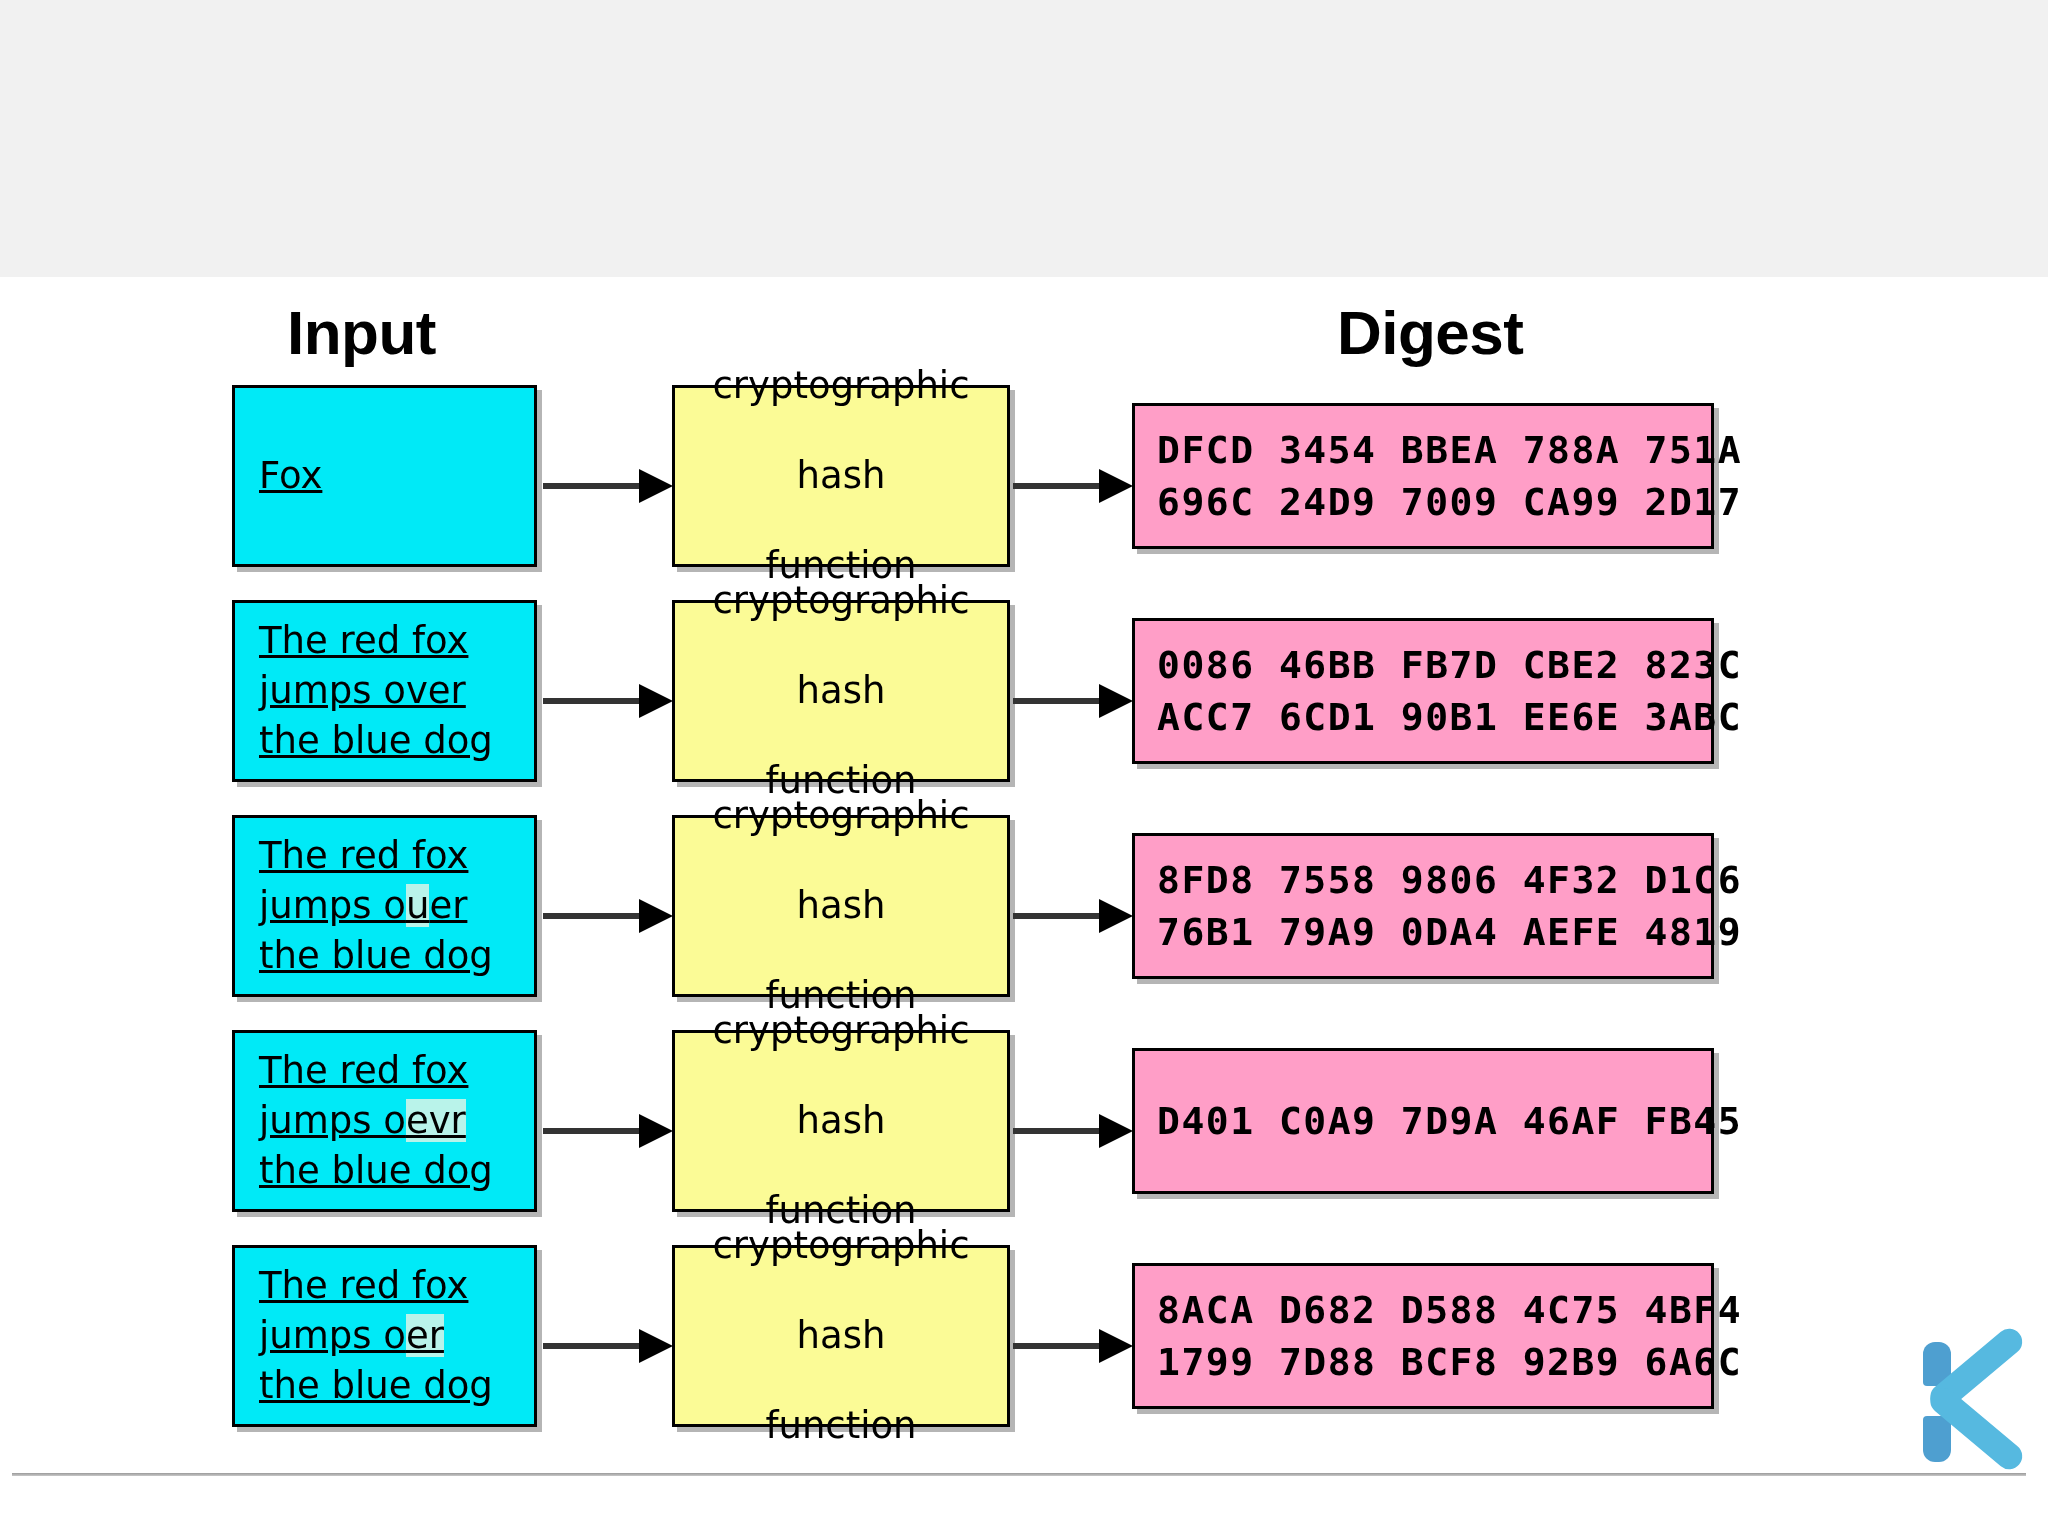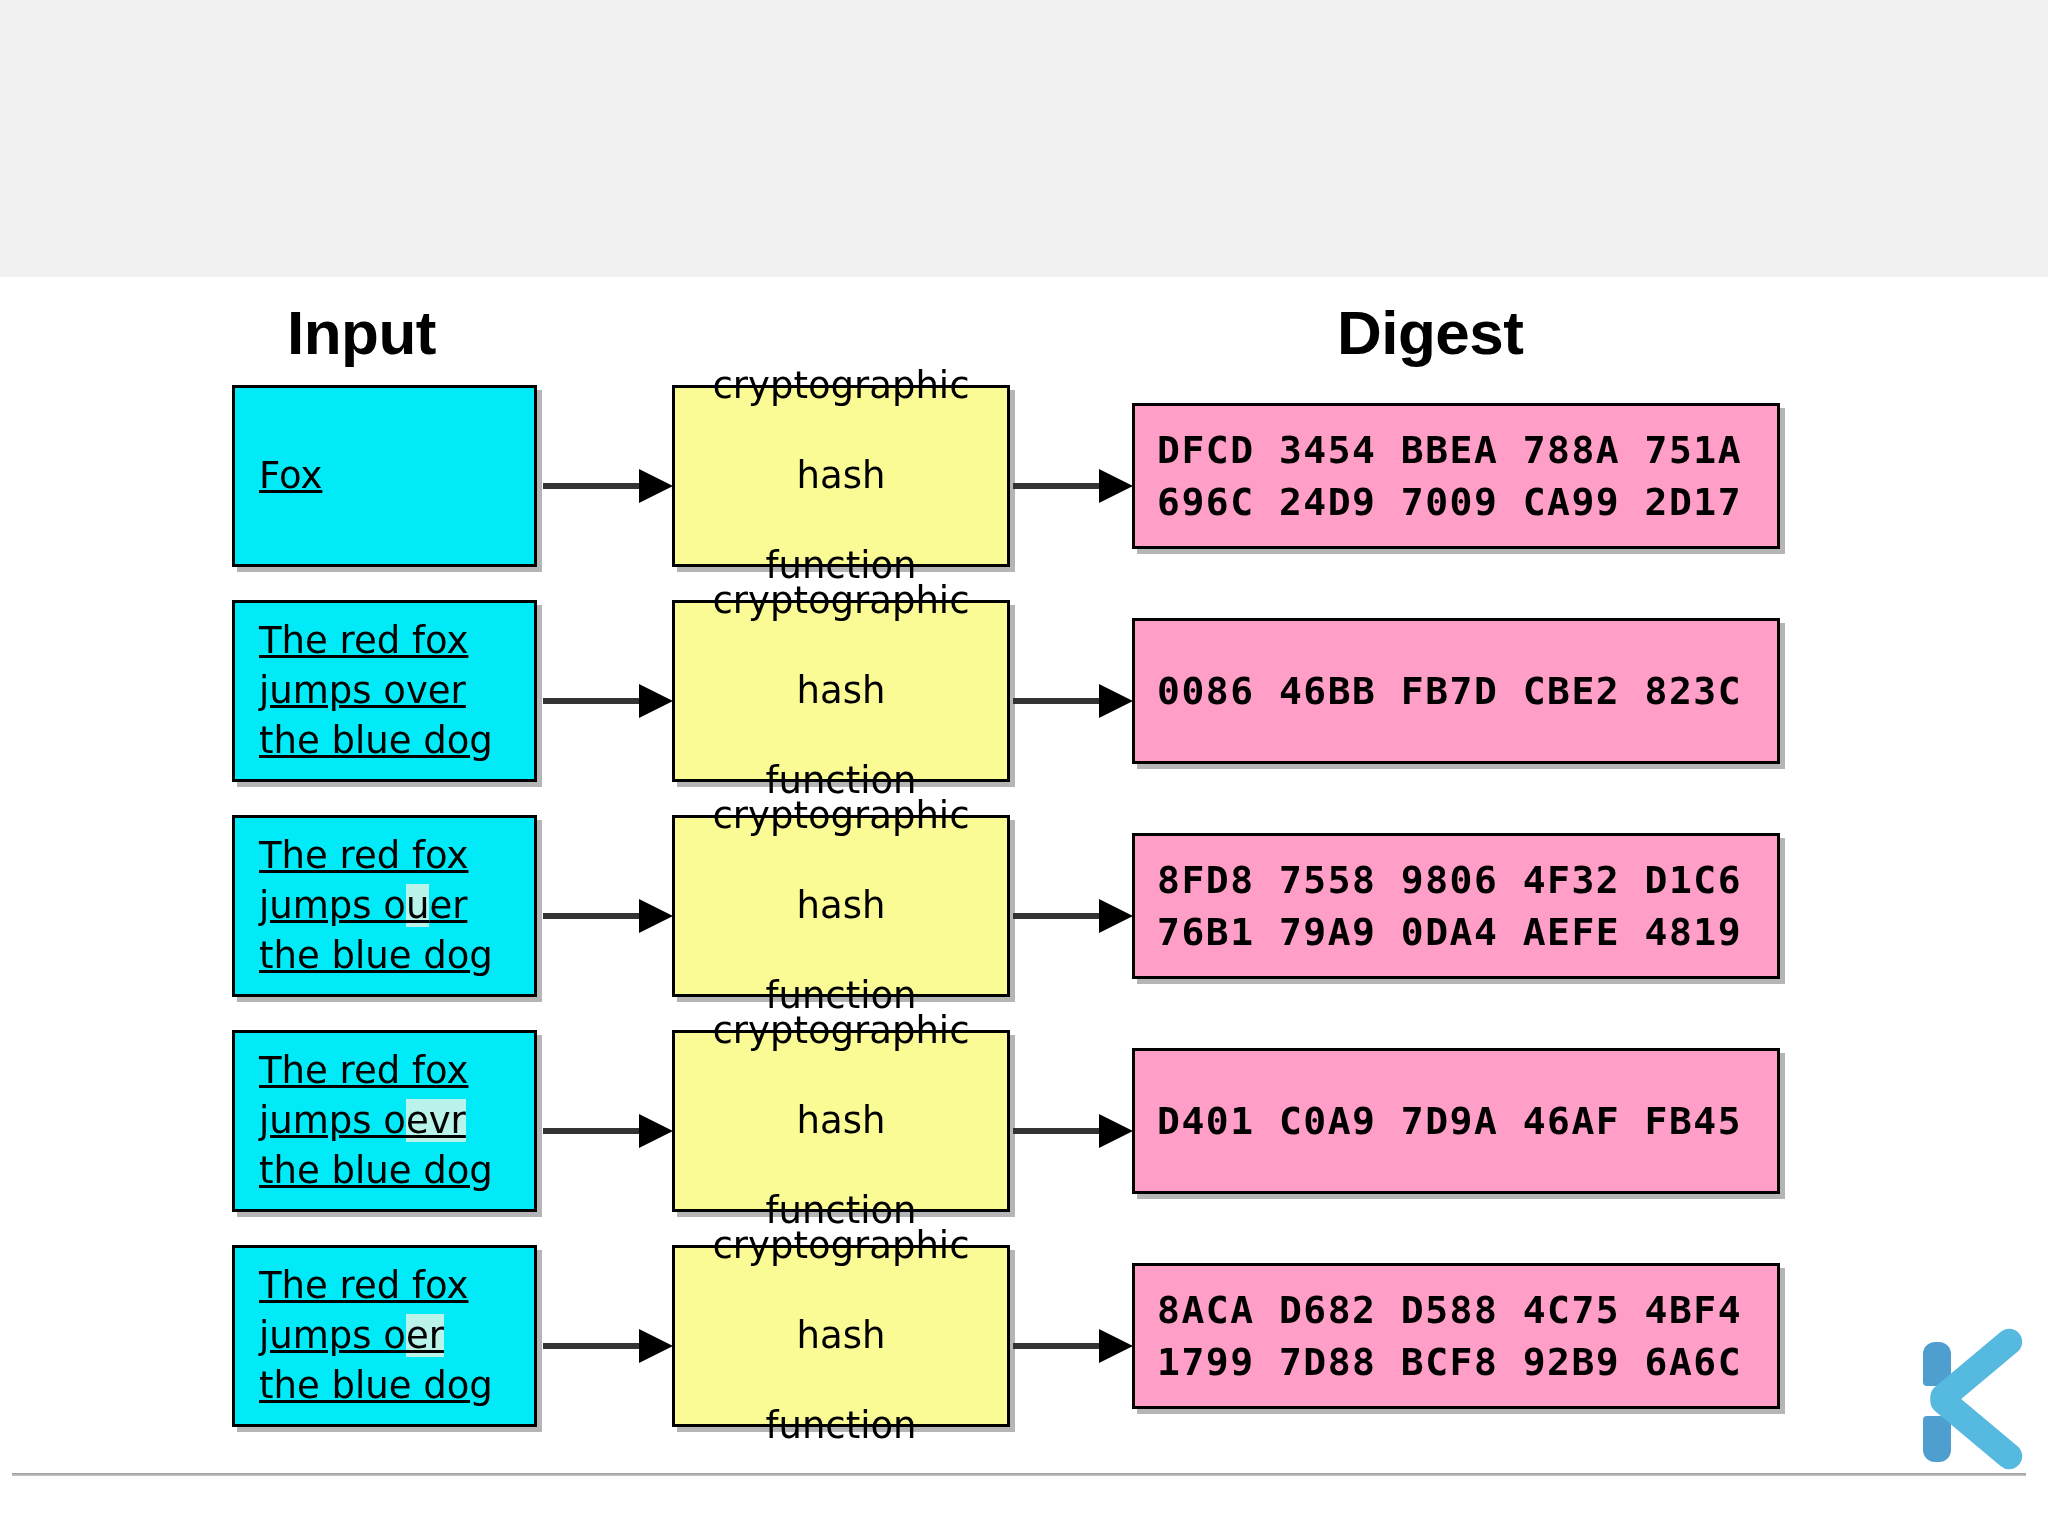--- a/index.html
+++ b/index.html
@@ -110,21 +110,21 @@
     line-height: 50px;
     color: #000000;
     white-space: nowrap;
   }
 
   
   .digest-box {
     position: absolute;
     left: 1132px;
     top: 18px;
-    width: 648px;
+    width: 582px;
     height: 146px;
     background: #ff9ec7;
     border: 3px solid #000000;
     box-sizing: border-box;
     box-shadow: 5px 5px 0 rgba(120,120,120,0.55);
     display: flex;
     flex-direction: column;
     align-items: flex-start;
     justify-content: center;
     padding-left: 22px;
@@ -264,20 +264,21 @@
       <span class="hash-line">cryptographic</span>
       <span class="hash-line">hash</span>
       <span class="hash-line">function</span>
     </div>
     <div class="arrow arrow-b">
       <div class="shaft"></div>
       <div class="head"></div>
     </div>
     <div class="digest-box">
       <span class="digest-line">0086 46BB FB7D CBE2 823C</span>
+      <span class="digest-line">ACC7 6CD1 90B1 EE6E 3ABC</span>
     </div>
   </div>
 
   <div class="row row-2">
     <div class="input-box">
       <span class="input-text"><span>The red fox
 jumps o</span><span class="hl">u</span><span>er
 the blue dog</span></span>
     </div>
     <div class="arrow arrow-a">

